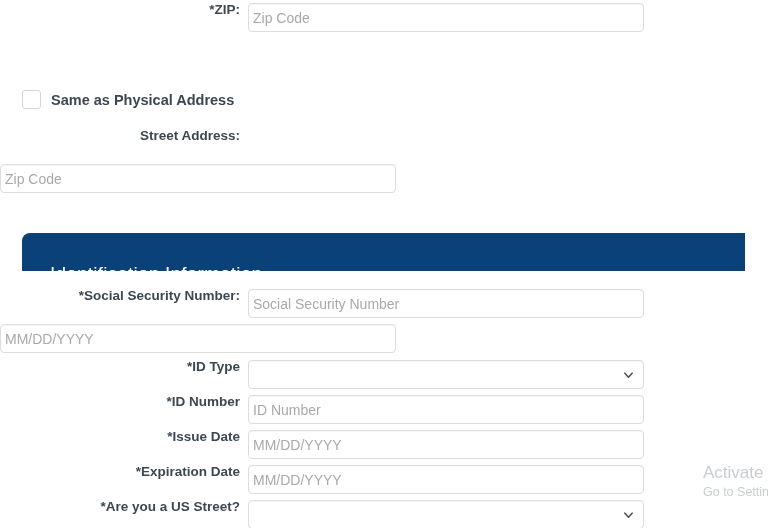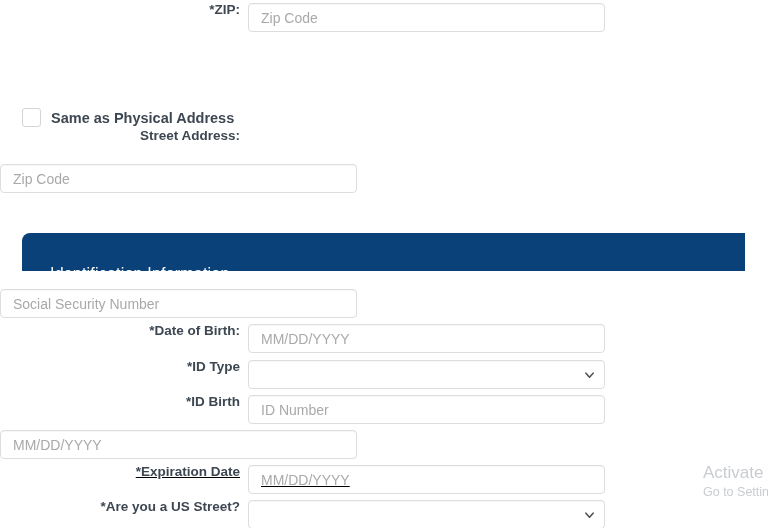--- a/index.html
+++ b/index.html
@@ -45,29 +45,29 @@
   }
   .field-control {
     position: relative;
     width: 357px;
     height: 29px;
   }
 
   input.text-input,
   .select-box {
     display: block;
-    width: 357px;
+    width: 396px;
     height: 29px;
     border: 1px solid #dddddd;
     border-radius: 4px;
     background: #ffffff;
     font-family: "Liberation Sans", sans-serif;
     font-size: 14px;
     color: #555555;
-    padding: 0 12px;
+    padding: 0 4px;
     outline: none;
     box-shadow: 0 1px 1px rgba(0,0,0,0.035) inset;
   }
   input.text-input::placeholder {
     color: #a9a9a9;
     opacity: 1;
   }
   .select-box {
     position: relative;
     cursor: pointer;
@@ -130,21 +130,21 @@
     left: 22px;
     width: 723px;
     height: 38px;
     background: #0a4179;
     border-radius: 8px 0 0 0;
     display: flex;
     align-items: center;
   }
   .panel-header-title {
     padding-left: 28px;
-    font-size: 16px;
+    font-size: 19px;
     color: #ffffff;
     letter-spacing: 0.2px;
     white-space: nowrap;
     margin-top: 44px;
   }
 
   
   .watermark {
     position: absolute;
     left: 703px;
@@ -173,80 +173,81 @@
 <div class="page">
 
   <div class="form-row" style="top:3px;">
     <div class="field-label">*ZIP:</div>
     <div class="field-control">
       <input class="text-input" type="text" placeholder="Zip Code" style="">
     </div>
   </div>
 
 
-  <div class="checkbox-row" style="top:108px;">
+  <div class="checkbox-row" style="top:90px;">
     <div class="checkbox-box"></div>
     <div class="checkbox-label">Same as Physical Address</div>
   </div>
 
   <div class="form-row" style="top:129px;">
     <div class="field-label">Street Address:</div>
   </div>
 
   <div class="form-row" style="top:164px;">
     <div class="field-control">
       <input class="text-input" type="text" placeholder="Zip Code" style="">
     </div>
   </div>
 
   <div class="panel-header" style="top:233px;">
     <span class="panel-header-title">Identification Information</span>
   </div>
 
   <div class="form-row" style="top:289px;">
+    <div class="field-label">*Social Security Number:</div>
     <div class="field-control">
       <input class="text-input" type="text" placeholder="Social Security Number" style="">
     </div>
   </div>
 
   <div class="form-row" style="top:324px;">
-    <div class="field-label">*Date of Birth:</div>
     <div class="field-control">
       <input class="text-input" type="text" placeholder="MM/DD/YYYY" style="">
     </div>
   </div>
 
   <div class="form-row" style="top:360px;">
     <div class="field-label">*ID Type</div>
     <div class="field-control">
       <div class="select-box">
         <span class="select-value"></span>
         <span class="chev">
           <svg width="9" height="9" viewBox="0 0 10 10">
               <path d="M1 3 L5 7.5 L9 3" fill="none" stroke="#555" stroke-width="1.8" stroke-linecap="round" stroke-linejoin="round"></path>
             </svg>
         </span>
       </div>
     </div>
   </div>
 
   <div class="form-row" style="top:395px;">
-    <div class="field-label">*ID Birth</div>
+    <div class="field-label">*ID Number</div>
     <div class="field-control">
       <input class="text-input" type="text" placeholder="ID Number" style="">
     </div>
   </div>
 
   <div class="form-row" style="top:430px;">
+    <div class="field-label">*Issue Date</div>
     <div class="field-control">
       <input class="text-input" type="text" placeholder="MM/DD/YYYY" style="">
     </div>
   </div>
 
-  <div class="form-row" style="top:465px;text-decoration:underline;">
+  <div class="form-row" style="top:465px;">
     <div class="field-label">*Expiration Date</div>
     <div class="field-control">
       <input class="text-input" type="text" placeholder="MM/DD/YYYY" style="">
     </div>
   </div>
 
   <div class="form-row" style="top:500px;">
     <div class="field-label">*Are you a US Street?</div>
     <div class="field-control">
       <div class="select-box">

